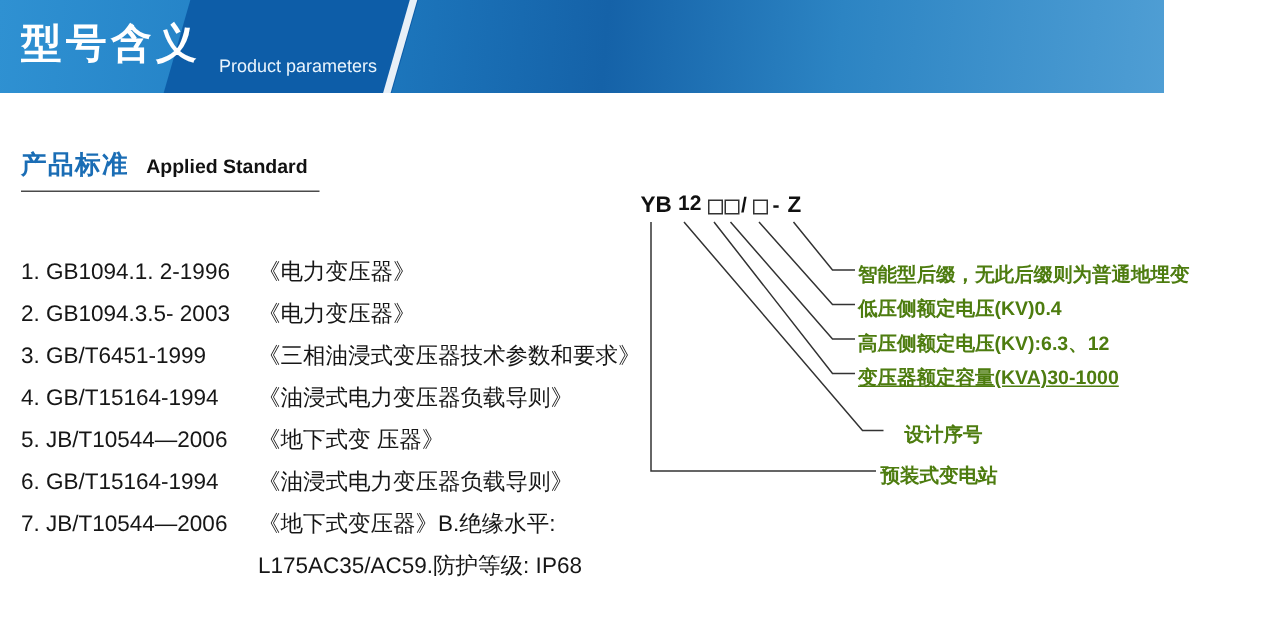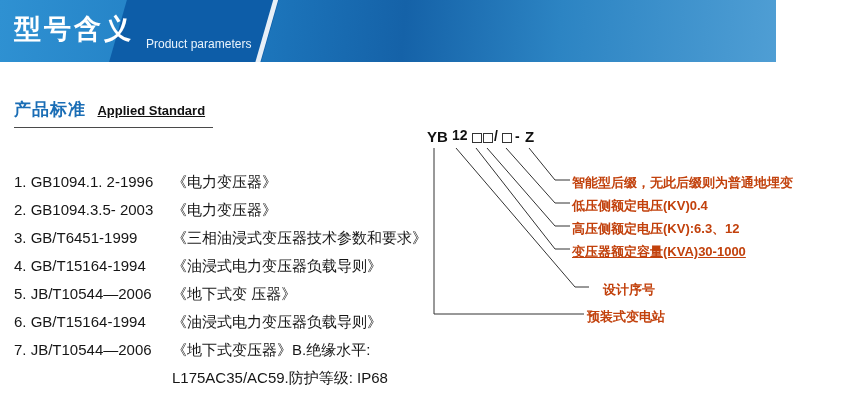--- a/index.html
+++ b/index.html
@@ -17,38 +17,38 @@
   .banner-title{position:absolute;top:11px;left:14px;margin:0;font-size:27px;font-weight:bold;
     color:#ffffff;letter-spacing:3px;}
   .banner-subtitle{position:absolute;top:37px;left:146px;font-size:12px;color:#eaf4fc;}
   
   .panel{position:absolute;top:98px;}
   .panel-left{left:14px;width:400px;}
   .panel-right{left:425px;width:423px;}
   .section-heading{display:inline-block;padding-bottom:6px;}
   .with-underline{border-bottom:1px solid #4a4a4a;padding-right:8px;}
   .section-heading .zh{color:#1a6db5;font-size:17px;font-weight:bold;letter-spacing:1px;margin-top:48px;}
-  .section-heading .en{color:#111;font-size:13px;font-weight:bold;margin-left:7px;text-decoration:underline;}
+  .section-heading .en{color:#111;font-size:13px;font-weight:bold;margin-left:7px;}
   
   .std-list{margin-top:40px;}
   .std-row{display:flex;height:28px;line-height:28px;font-size:15px;color:#161616;}
   .std-code{width:158px;flex:0 0 158px;white-space:pre;}
   .std-title{white-space:pre;}
   
   .diagram{position:relative;margin-top:30px;height:255px;width:423px;}
   .dg-svg{position:absolute;top:0;left:0;}
   .m-part{position:absolute;top:0;font-weight:bold;color:#111;}
   .m-series{left:2px;font-size:15px;}
   .m-design{left:27px;top:-1px;font-size:14px;}
   .m-sep{left:69px;font-size:14px;}
   .m-dash{left:90px;font-size:14px;}
   .m-suffix{left:100px;font-size:15px;}
   .m-box{position:absolute;top:5px;width:8px;height:8px;border:1px solid #333;background:#fff;}
   .m-box.b1{left:47px;} .m-box.b2{left:58px;} .m-box.b3{left:77px;}
-  .dg-label{position:absolute;font-size:13px;font-weight:600;color:#c2410c;white-space:nowrap;}
+  .dg-label{position:absolute;font-size:13px;font-weight:600;color:#4d7c0f;white-space:nowrap;}
   .lb0{left:147px;top:46px;} .lb1{left:147px;top:69px;} .lb2{left:147px;top:92px;}
   .lb3{left:147px;top:115px;text-decoration:underline;} .lb4{left:178px;top:153px;} .lb5{left:162px;top:180px;}
 </style>
 </head>
 <body>
 
 <div class="page">
 
   <header class="banner">
     <div class="banner-ribbon"></div>

